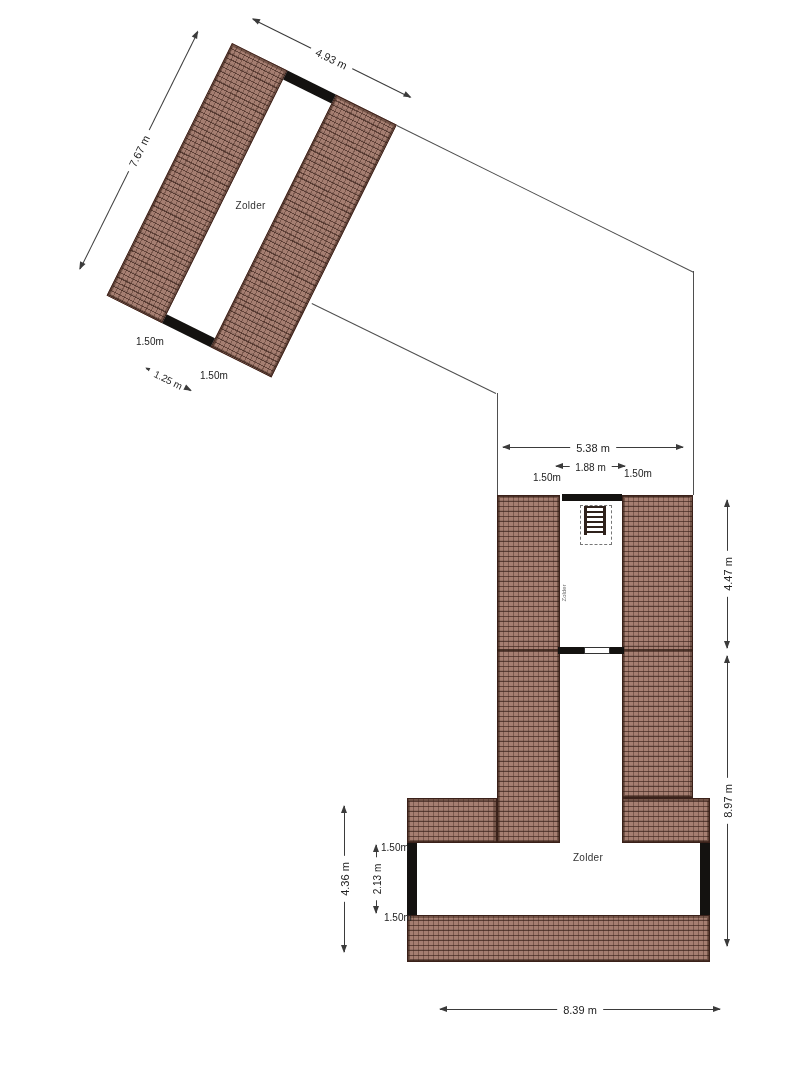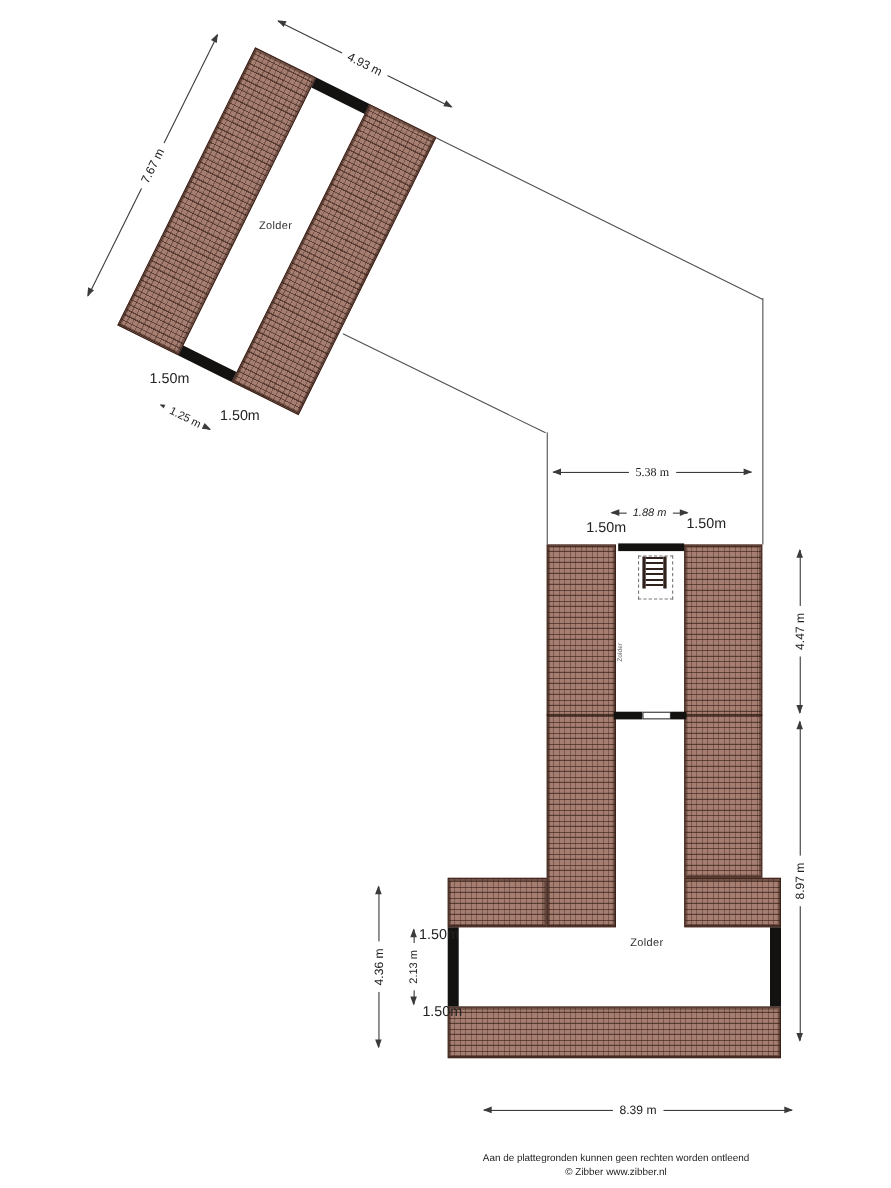--- a/index.html
+++ b/index.html
@@ -35,21 +35,21 @@
   .dimh::after{right:-1px;border-left:8px solid var(--dim);}
   .dimh>span{position:absolute;left:50%;top:0;transform:translate(-50%,-50%);
     background:#fff;padding:0 6px;font-size:11px;color:#222;white-space:nowrap;}
   .dimv{position:absolute;width:0;border-left:1px solid var(--dim);}
   .dimv::before,.dimv::after{content:"";position:absolute;left:-4px;width:0;height:0;
     border-left:3.5px solid transparent;border-right:3.5px solid transparent;}
   .dimv::before{top:-1px;border-bottom:8px solid var(--dim);}
   .dimv::after{bottom:-1px;border-top:8px solid var(--dim);}
   .dimv>span{position:absolute;top:50%;left:0;transform:translate(-50%,-50%) rotate(-90deg);
     background:#fff;padding:0 6px;font-size:11px;color:#222;white-space:nowrap;}
-  .lbl{position:absolute;font-size:13px;color:#222;white-space:nowrap;}
+  .lbl{position:absolute;font-size:10px;color:#222;white-space:nowrap;}
   .room-label{position:absolute;font-size:10px;color:#333;text-align:center;letter-spacing:.3px;}
 
   
   .upper-wing{position:absolute;left:232px;top:43px;width:184px;height:282px;
     transform:rotate(26.4deg);transform-origin:0 0;}
 
   
   .stair-box{position:absolute;left:580px;top:505px;width:30px;height:38px;border:1px dashed #777;}
   .ladder{position:absolute;left:584px;top:506px;width:22px;height:29px;box-sizing:border-box;
     border-left:3px solid #2f221c;border-right:3px solid #2f221c;
@@ -104,25 +104,25 @@
   <div class="wall" style="left:610px;top:647px;width:14px;height:7px;"></div>
   <div class="wall" style="left:407px;top:843px;width:10px;height:72px;"></div>
   <div class="wall" style="left:700px;top:843px;width:10px;height:72px;"></div>
 
   <div class="stair-box"></div>
   <div class="ladder"></div>
 
   <div class="tiny-label" style="left:544px;top:590px;width:40px;text-align:center;">Zolder</div>
   <div class="room-label" style="left:558px;top:852px;width:60px;">Zolder</div>
 
-  <div class="dimh" style="left:503px;top:429px;width:180px;font-family:Liberation Serif, serif;">
+  <div class="dimh" style="left:503px;top:447px;width:180px;">
     <span>5.38 m</span>
   </div>
   <div class="dimh" style="left:556px;top:466px;width:69px;">
-    <span style="font-size:10px;font-style:italic;">1.88 m</span>
+    <span style="font-size:10px;">1.88 m</span>
   </div>
   <div class="lbl" style="left:533px;top:472px;">1.50m</div>
   <div class="lbl" style="left:624px;top:468px;">1.50m</div>
 
   <div class="dimv" style="left:727px;top:500px;height:148px;">
     <span>4.47 m</span>
   </div>
   <div class="dimv" style="left:727px;top:656px;height:290px;">
     <span>8.97 m</span>
   </div>
@@ -133,18 +133,14 @@
   <div class="dimv" style="left:376px;top:845px;height:68px;">
     <span style="font-size:10px;">2.13 m</span>
   </div>
   <div class="lbl" style="left:381px;top:842px;">1.50m</div>
   <div class="lbl" style="left:384px;top:912px;">1.50m</div>
 
   <div class="dimh" style="left:440px;top:1009px;width:280px;">
     <span>8.39 m</span>
   </div>
 
-  <div class="footer">
-    <div>Aan de plattegronden kunnen geen rechten worden ontleend</div>
-    <div>© Zibber www.zibber.nl</div>
-  </div>
 
 </div>
 
 </body></html>

